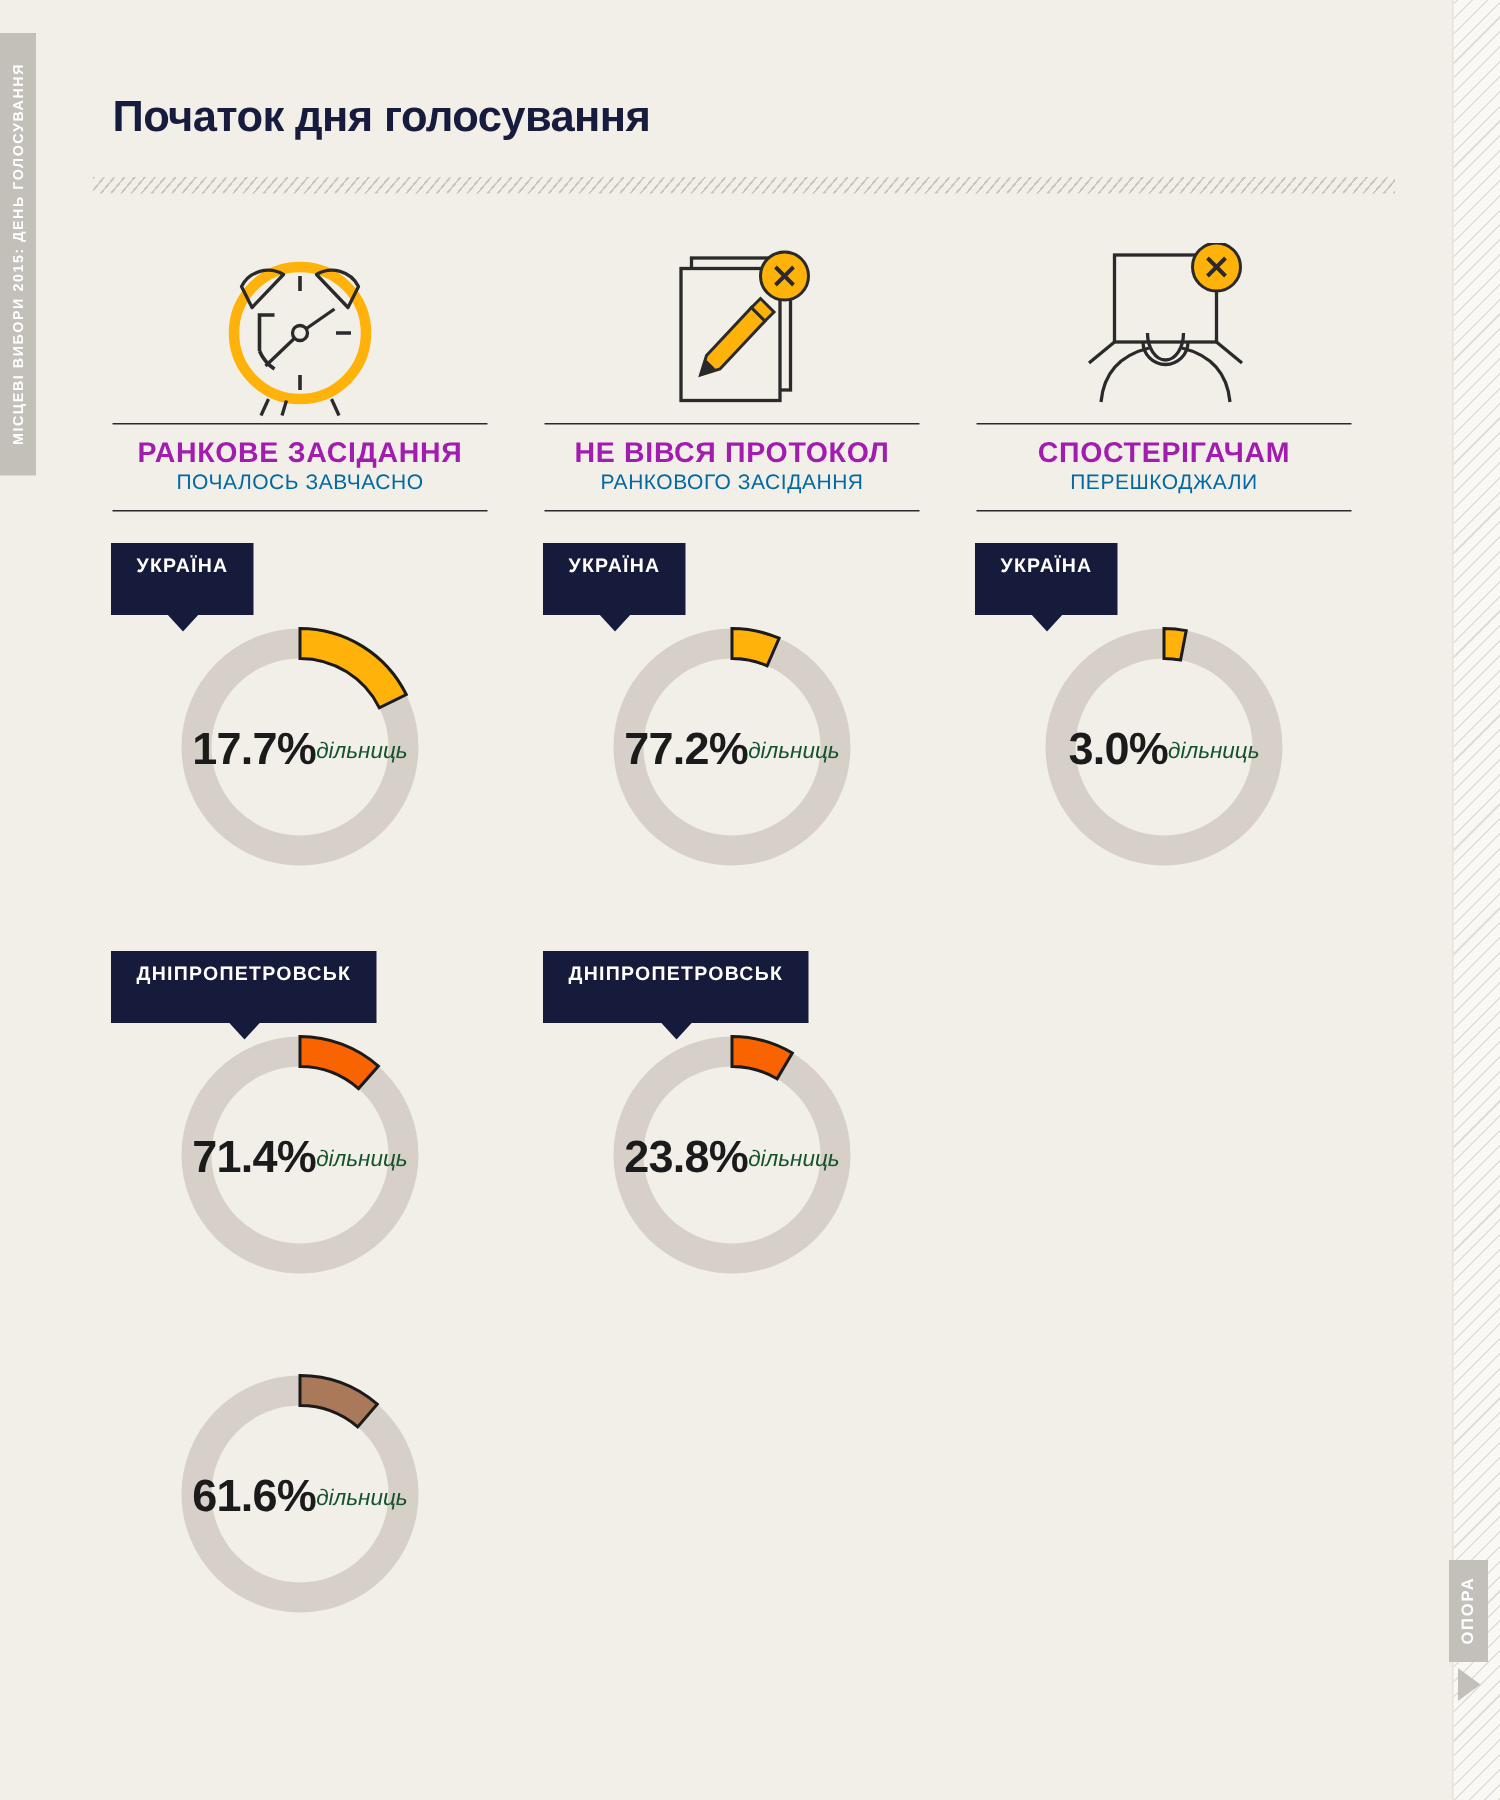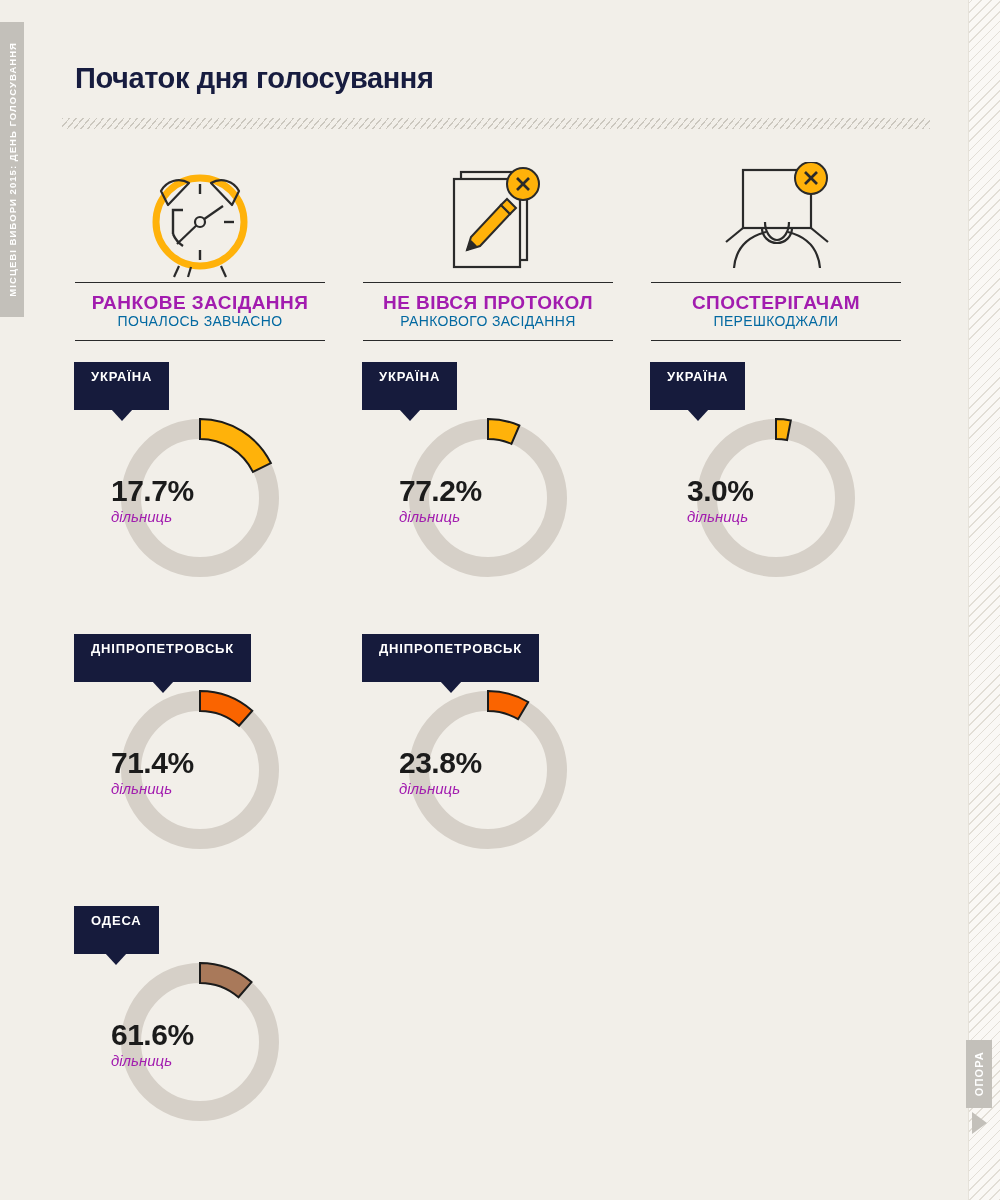--- a/index.html
+++ b/index.html
@@ -123,30 +123,30 @@
     transform:translateX(-50%);
     border-left:11px solid transparent;
     border-right:11px solid transparent;
     border-top:12px solid #161B3C;
   }
 
   .donut { position:relative; width:178px; height:178px; margin:0 auto; }
   .donut svg { display:block; }
   .donut-center {
     position:absolute; inset:0;
-    display:flex; flex-direction:column;
-    align-items:flex-start; justify-content:center;
+    display:flex; flex-direction:row;
+    align-items:center; justify-content:center;
     padding-top:4px;
   }
   .donut-pct {
     font-size:30px; font-weight:bold; color:#1B1B1B;
     letter-spacing:-0.5px; line-height:32px;
   }
   .donut-sub {
-    font-size:15px; font-style:italic; color:#a21caf;
+    font-size:15px; font-style:italic; color:#14532d;
     line-height:18px; margin-top:1px;
   }
 
   
   .opora {
     position:absolute; right:8px; top:1040px;
     width:26px;
     display:flex; flex-direction:column; align-items:center;
   }
   .opora-box {
@@ -233,23 +233,20 @@
           <path d="M89 10 A79 79 0 0 1 141.2436373605685 29.74122549919369 L128.01740005409545 44.74344689180288 A59 59 0 0 0 89 30 Z" fill="#FA6400" stroke="#1B1B1B" stroke-width="2"></path>
         </svg>
         <div class="donut-center">
           <div class="donut-pct">71.4%</div>
           <div class="donut-sub">дільниць</div>
         </div>
       </div>
     </div>
 
     <div class="stat gap-row2">
-      <div class="badge-wrap">
-        <div class="badge">ОДЕСА</div>
-      </div>
       <div class="donut">
         <svg width="178" height="178" viewBox="0 0 178 178">
           <circle cx="89" cy="89" r="69" fill="none" stroke="#D6D0C8" stroke-width="20"></circle>
           <path d="M89 10 A79 79 0 0 1 140.49486429876941 29.089408692190972 L127.45818979275185 44.25664699796541 A59 59 0 0 0 89 30 Z" fill="#A9795A" stroke="#1B1B1B" stroke-width="2"></path>
         </svg>
         <div class="donut-center">
           <div class="donut-pct">61.6%</div>
           <div class="donut-sub">дільниць</div>
         </div>
       </div>

